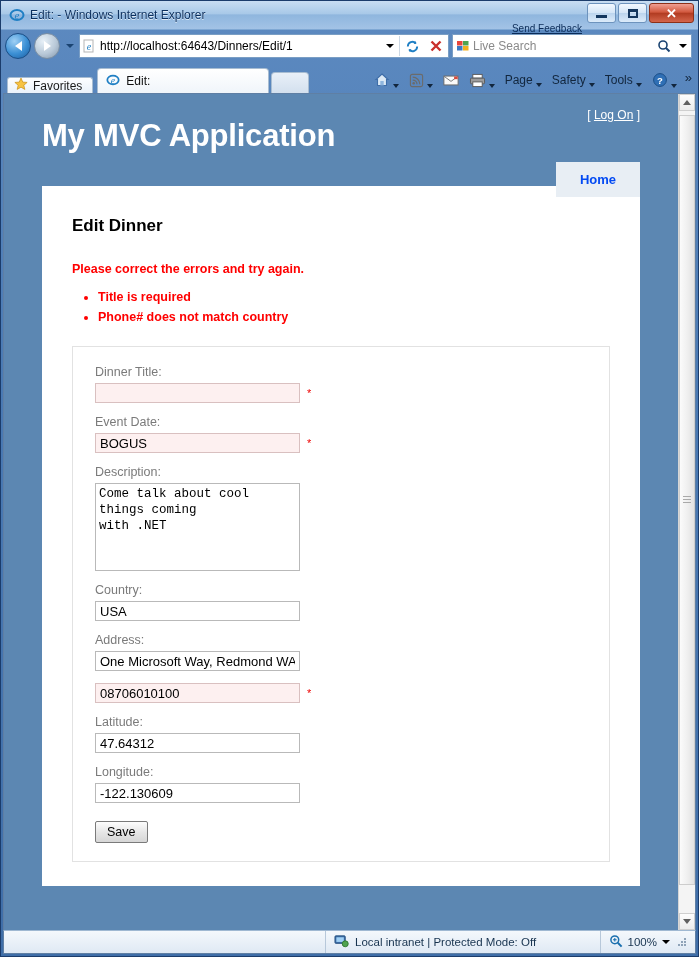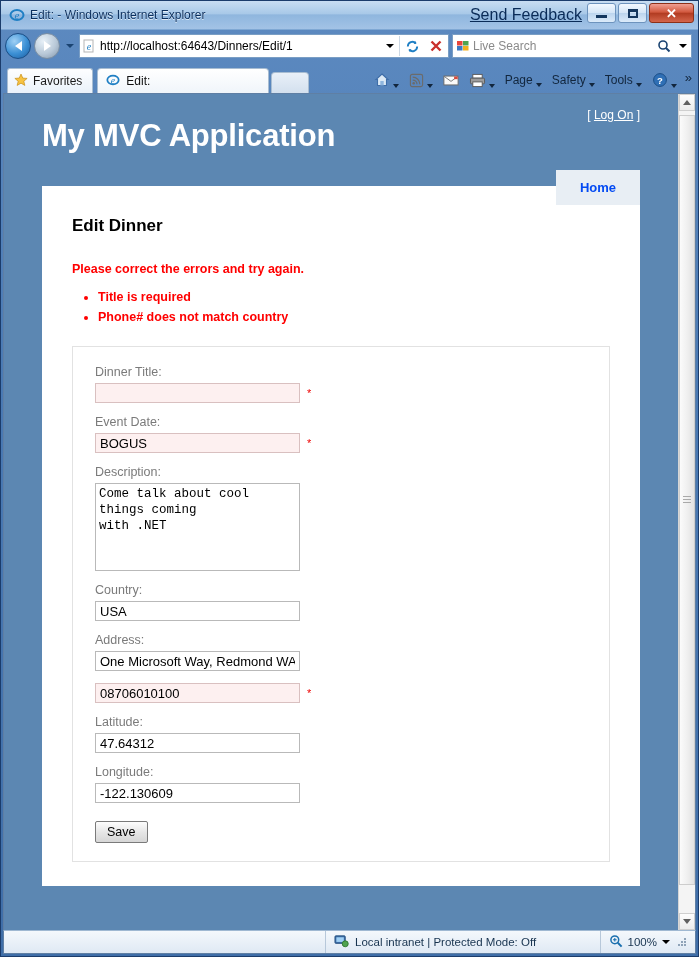--- a/index.html
+++ b/index.html
@@ -32,22 +32,22 @@
   .ie-logo {
     width: 16px; height: 16px; flex: 0 0 16px;
     position: relative; margin-right: 5px;
   }
   .ie-logo svg { display:block; }
   .title-text {
     font-size: 12px; color: #0b2f5e; white-space: nowrap;
     text-shadow: 0 1px 0 rgba(255,255,255,.7);
   }
   .send-feedback {
-    position: absolute; right: 116px; top: 5px;
-    font-size: 16px; color: #0a2b57;
+    position: absolute; right: 116px; top: 22px;
+    font-size: 10px; color: #0a2b57;
     text-decoration: underline; cursor: pointer;
   }
   .winbtns { position: absolute; right: 4px; top: 2px; display: flex; gap: 2px; }
   .winbtn {
     width: 29px; height: 20px;
     border: 1px solid #6d93bd; border-radius: 3px;
     background: linear-gradient(to bottom, #f2f8ff 0%, #d5e6f7 48%, #bcd5ee 52%, #dcebfa 100%);
     display: flex; align-items: center; justify-content: center;
     font-size: 11px; color: #123; cursor: pointer;
   }
@@ -109,21 +109,21 @@
   .search-drop { width:16px;flex:0 0 16px;display:flex;align-items:center;justify-content:center;cursor:pointer; }
 
   
   .cmdrow {
     height: 31px; flex: 0 0 31px;
     display: flex; align-items: flex-end;
     padding: 0 4px 0 6px;
     position: relative;
   }
   .fav-btn {
-    height: 25px; display: flex; align-items: center; gap: 5px;
+    height: 16px; display: flex; align-items: center; gap: 5px;
     padding: 0 10px 0 6px;
     background: linear-gradient(to bottom, #fdfeff 0%, #eaf2fa 100%);
     border: 1px solid #a8bdd2; border-bottom: none;
     border-radius: 3px 3px 0 0;
     font-size: 12px; color: #1a1a1a; cursor: pointer;
     margin-bottom: 0;
   }
   .tabstrip { display: flex; align-items: flex-end; margin-left: 4px; }
   .tab {
     height: 25px; width: 172px;
@@ -176,21 +176,21 @@
     position: absolute; right: 0; top: 14px;
     font-size: 12px; color: #fff;
   }
   .logon a { color: #fff; text-decoration: underline; }
   .site-title {
     position: absolute; left: 0; top: 24px;
     font-size: 31px; font-weight: bold; color: #fff;
     letter-spacing: -0.2px;
   }
   .menu {
-    position: absolute; right: 0; top: 76px;
+    position: absolute; right: 0; top: 68px;
     display: flex;
   }
   .menu-item {
     background: #E8EEF4;
     padding: 10px 24px;
     font-size: 13px; font-weight: bold; color: #034af3;
     text-decoration: none; cursor: pointer;
     border-right: 1px solid #5C87B2;
   }
   .menu-item:last-child { border-right: none; }

